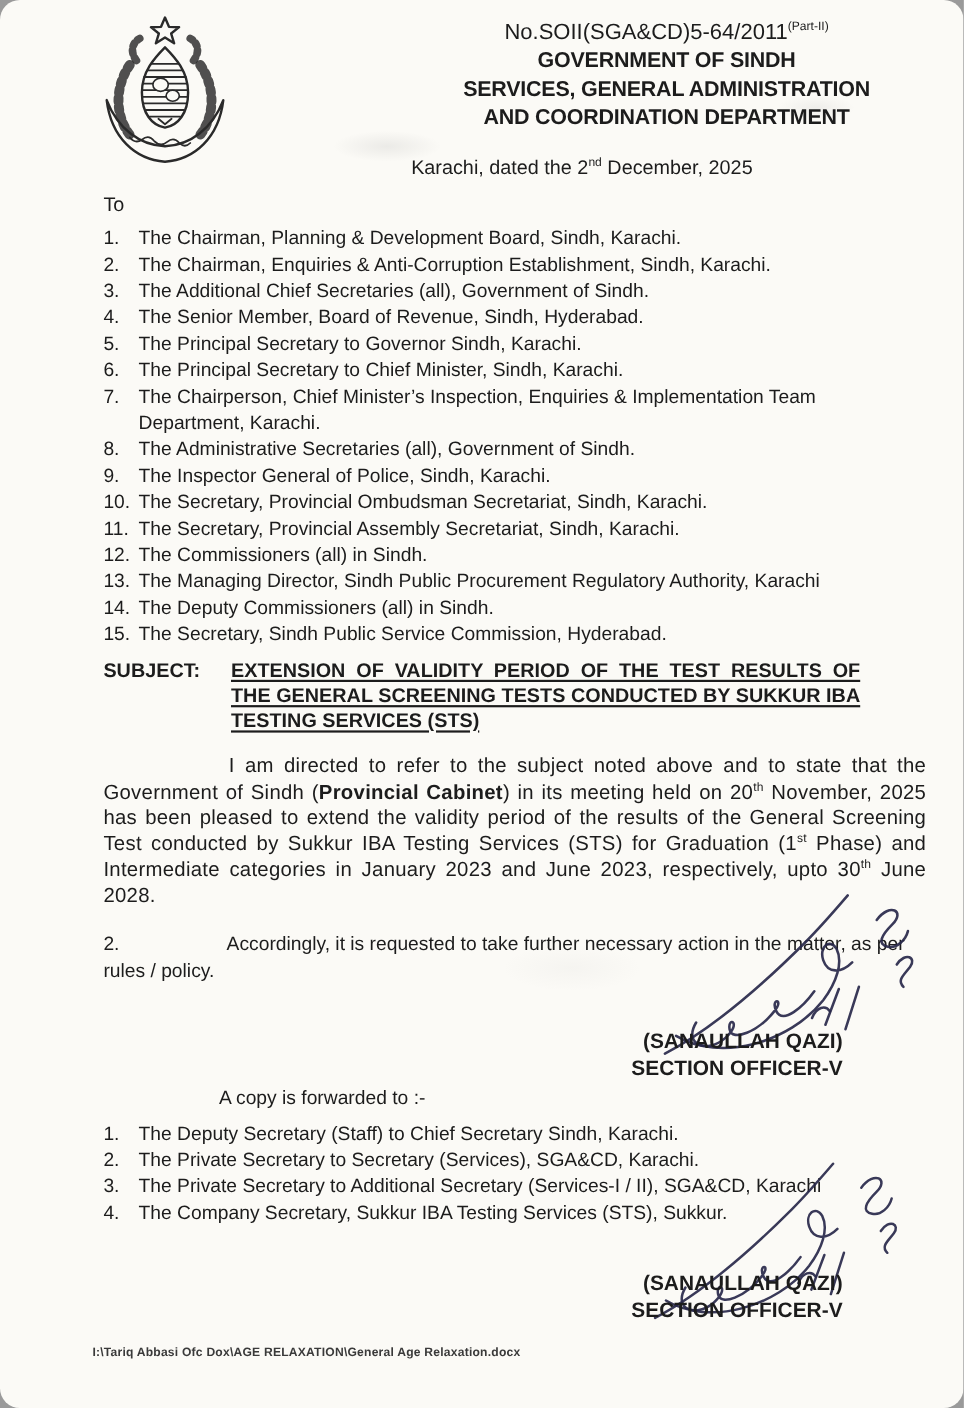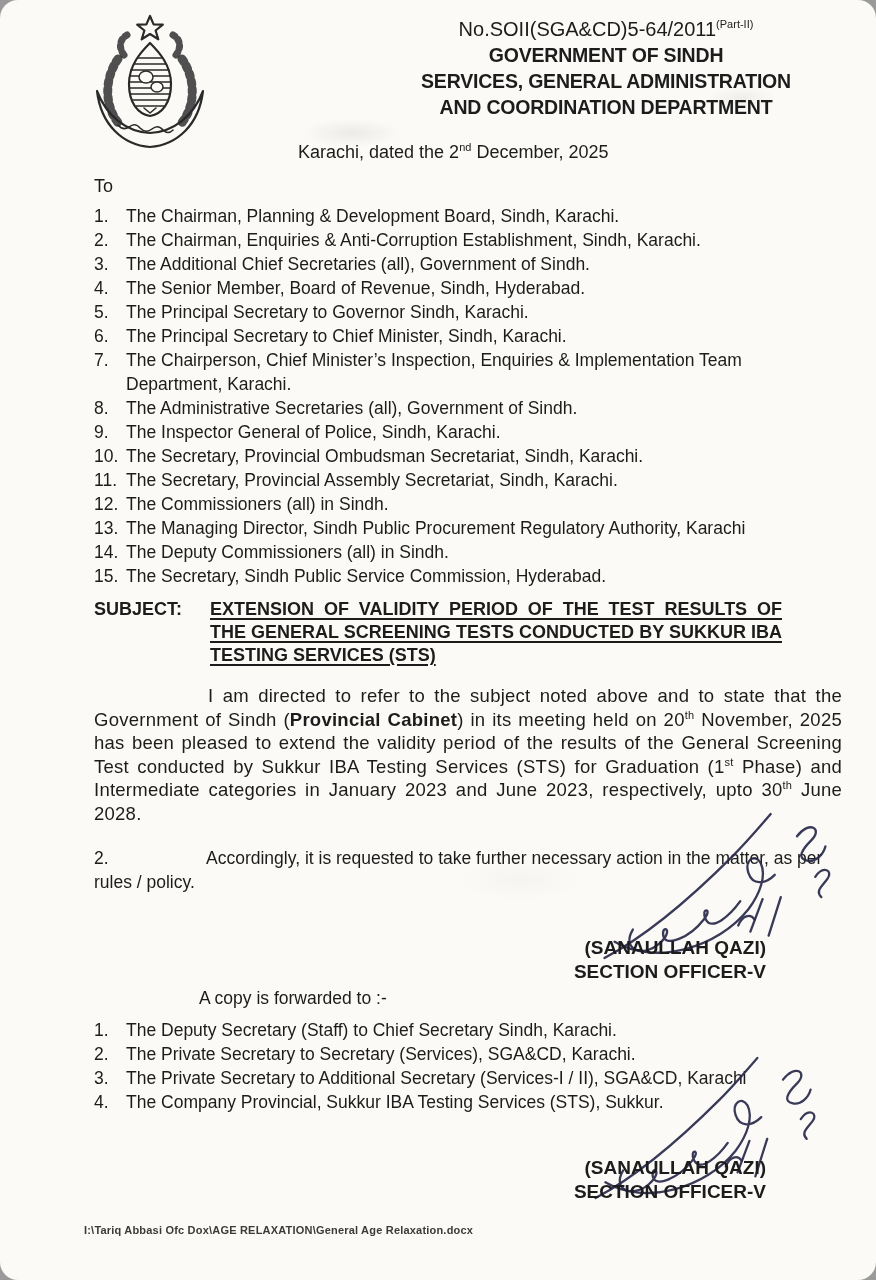--- a/index.html
+++ b/index.html
@@ -22,21 +22,21 @@
   .emblem{position:absolute;left:84px;top:12px;width:132px;height:138px;}
   .emb{stroke:#2a2a2a;fill:none;stroke-linecap:round;stroke-linejoin:round;}
   .s1{stroke-width:1.6;}
   .s2{stroke-width:2.2;}
   .leaf{stroke-width:9;stroke-dasharray:3.5 4.5;opacity:.82;}
   .leaf2{stroke-width:7;stroke-dasharray:3 4;opacity:.82;}
   
   .letterhead{position:absolute;left:356px;top:16px;width:500px;text-align:center;line-height:26px;}
   .ref{font-size:20px;white-space:nowrap;}
   .org{font-weight:bold;font-size:19.5px;letter-spacing:-0.2px;white-space:nowrap;}
-  .dateline{position:absolute;left:298px;top:142px;width:462px;text-align:left;font-size:18px;white-space:nowrap;}
+  .dateline{position:absolute;left:298px;top:142px;width:462px;text-align:center;font-size:18px;white-space:nowrap;}
   .to{position:absolute;left:94px;top:176px;font-size:18px;}
   
   .listblock{position:absolute;left:94px;width:752px;}
   .recipients{top:204px;}
   .copies{top:1018px;}
   .row{position:relative;padding-left:32px;font-size:17.5px;line-height:24px;}
   .row .num{position:absolute;left:0;top:0;}
   .recipients .txt{display:inline-block;max-width:668px;vertical-align:top;}
   
   .subject{position:absolute;left:94px;top:598px;width:700px;display:flex;}
@@ -211,21 +211,21 @@
         <span class="txt">The Private Secretary to Secretary (Services), SGA&amp;CD, Karachi.</span>
       </div>
 
       <div class="row">
         <span class="num">3.</span>
         <span class="txt">The Private Secretary to Additional Secretary (Services-I / II), SGA&amp;CD, Karachi</span>
       </div>
 
       <div class="row">
         <span class="num">4.</span>
-        <span class="txt">The Company Provincial, Sukkur IBA Testing Services (STS), Sukkur.</span>
+        <span class="txt">The Company Secretary, Sukkur IBA Testing Services (STS), Sukkur.</span>
       </div>
     </div>
 
   <svg class="scrawl scrawl2" viewBox="0 0 240 150">
     <path class="ink" d="M6 144 C48 122 92 84 132 44 C146 30 158 16 170 2"></path>
     <path class="ink" d="M34 116 C22 136 44 144 60 130 C76 116 62 110 64 122 C66 134 90 124 104 106 C114 94 100 94 106 106 C112 118 130 102 140 88"></path>
     <path class="ink" d="M16 128 C56 152 118 134 148 96 C160 80 166 62 160 50 C154 40 144 48 148 60 C152 72 164 72 174 62"></path>
     <path class="ink" d="M196 24 C208 8 222 16 210 28 C200 38 196 46 206 48 C214 50 222 42 224 34"></path>
     <path class="ink" d="M214 64 C222 52 232 58 226 66 C220 74 214 78 220 84"></path>
     <path class="ink" d="M150 118 L162 86 M168 122 L180 84"></path>

